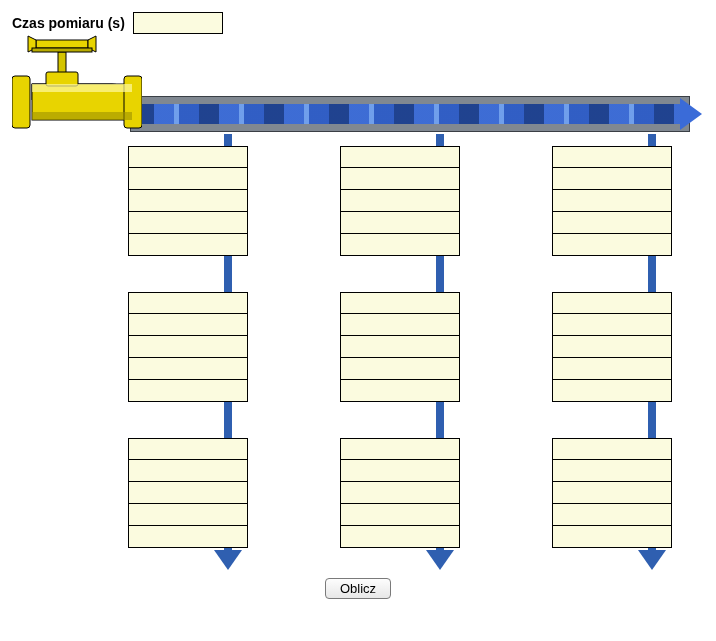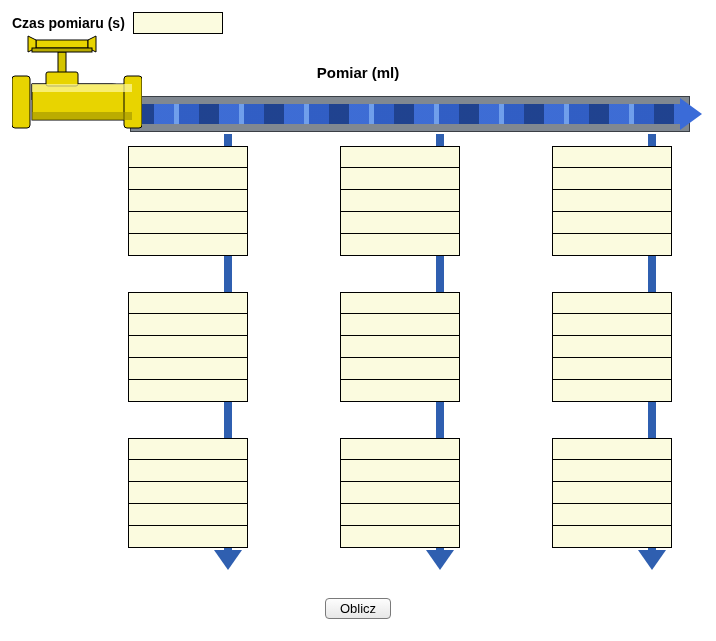--- a/index.html
+++ b/index.html
@@ -119,42 +119,41 @@
   
   .col1 { left: 116px; }
   .col2 { left: 328px; }
   .col3 { left: 540px; }
   .drop1 { left: 212px; }
   .drop2 { left: 424px; }
   .drop3 { left: 636px; }
   
   .calc-row {
     text-align: center;
-    margin-top: 24px;
+    margin-top: 4px;
   }
   .calc-btn {
     font-size: 13px;
     padding: 2px 14px;
     border: 1px solid #7a7a7a;
     border-radius: 4px;
     background: linear-gradient(#fdfdfd,#e7e7e7);
     cursor: pointer;
   }
 </style>
 </head>
 <body>
 
 <div class="top-row">
   <label>Czas pomiaru (s)</label>
   <input class="time-input" type="text" value="" style="">
 </div>
 
 <div class="diagram">
 
-  <div class="section-title">Pomiar (ml)</div>
 
   <div class="pipe-wrap">
     <div class="pipe-body"></div>
     <div class="pipe-water"></div>
     <div class="pipe-arrow"></div>
   </div>
 
   <div class="faucet">
     <svg width="130" height="112" viewBox="0 0 130 112">
 

